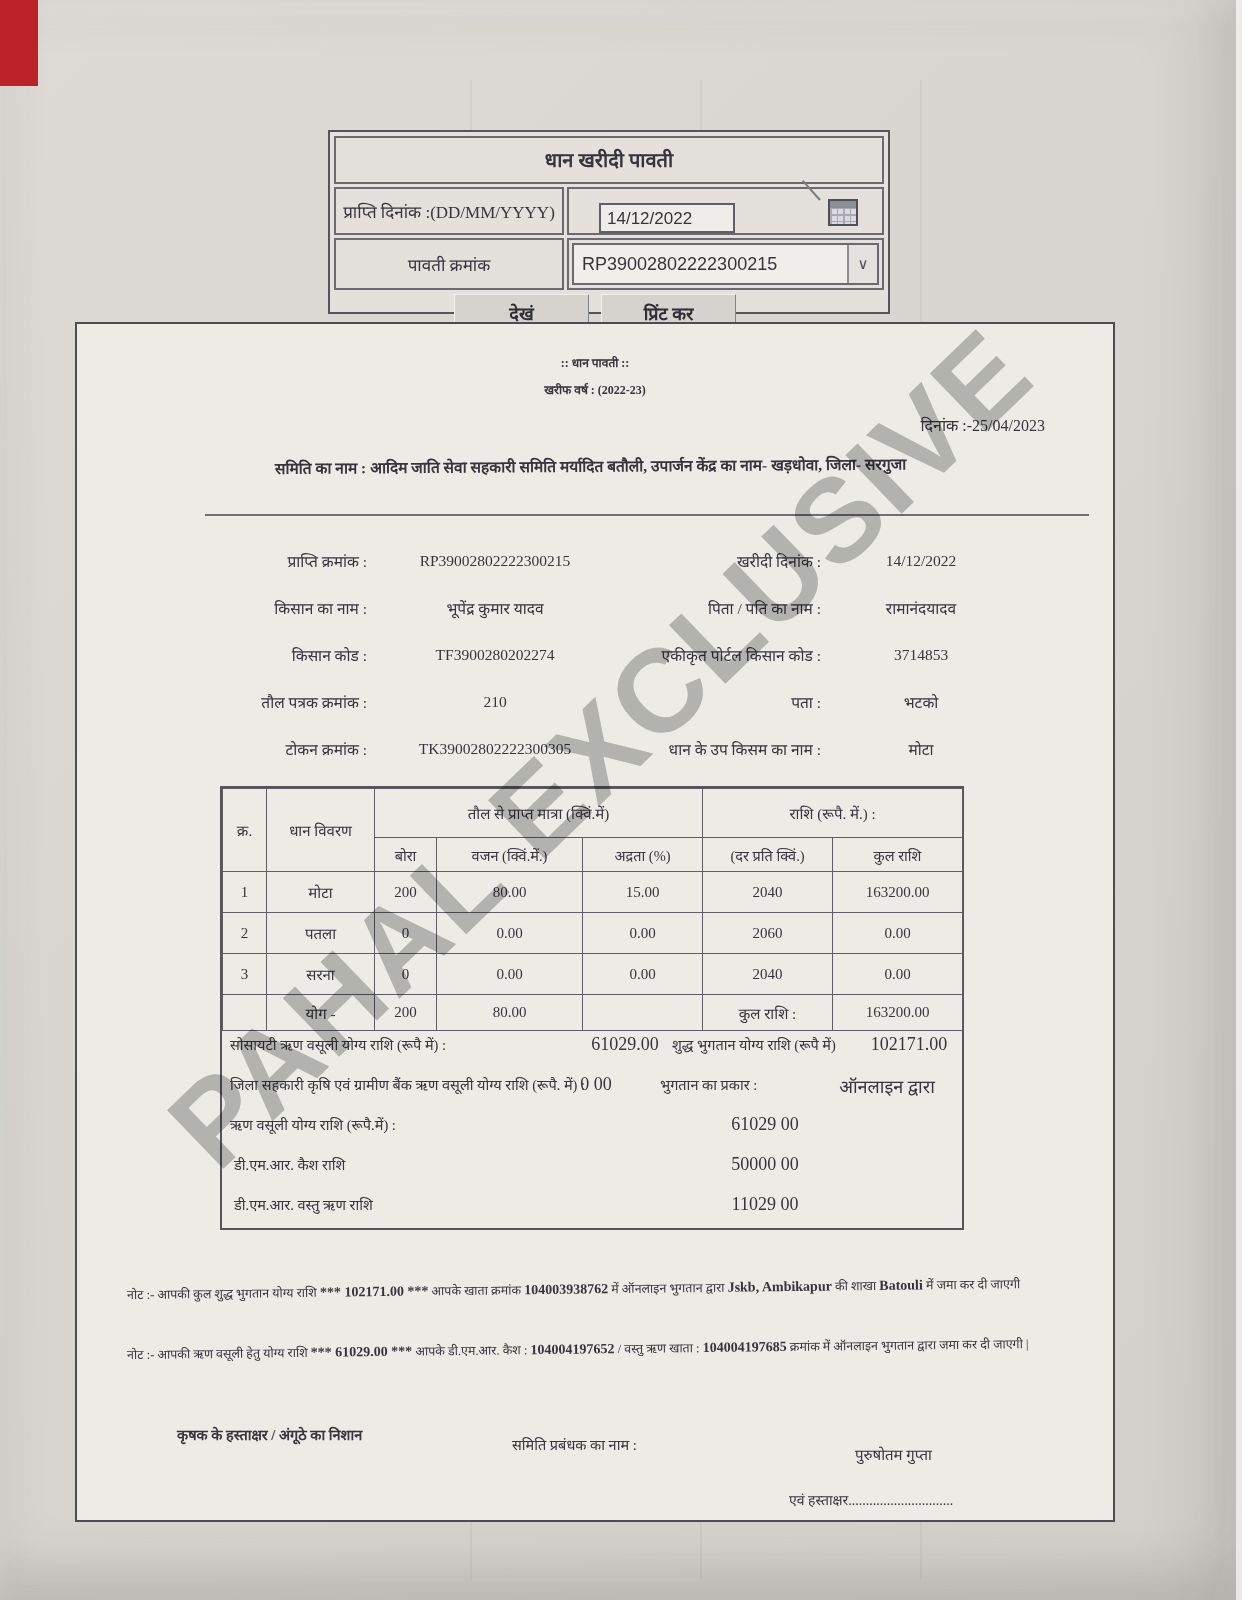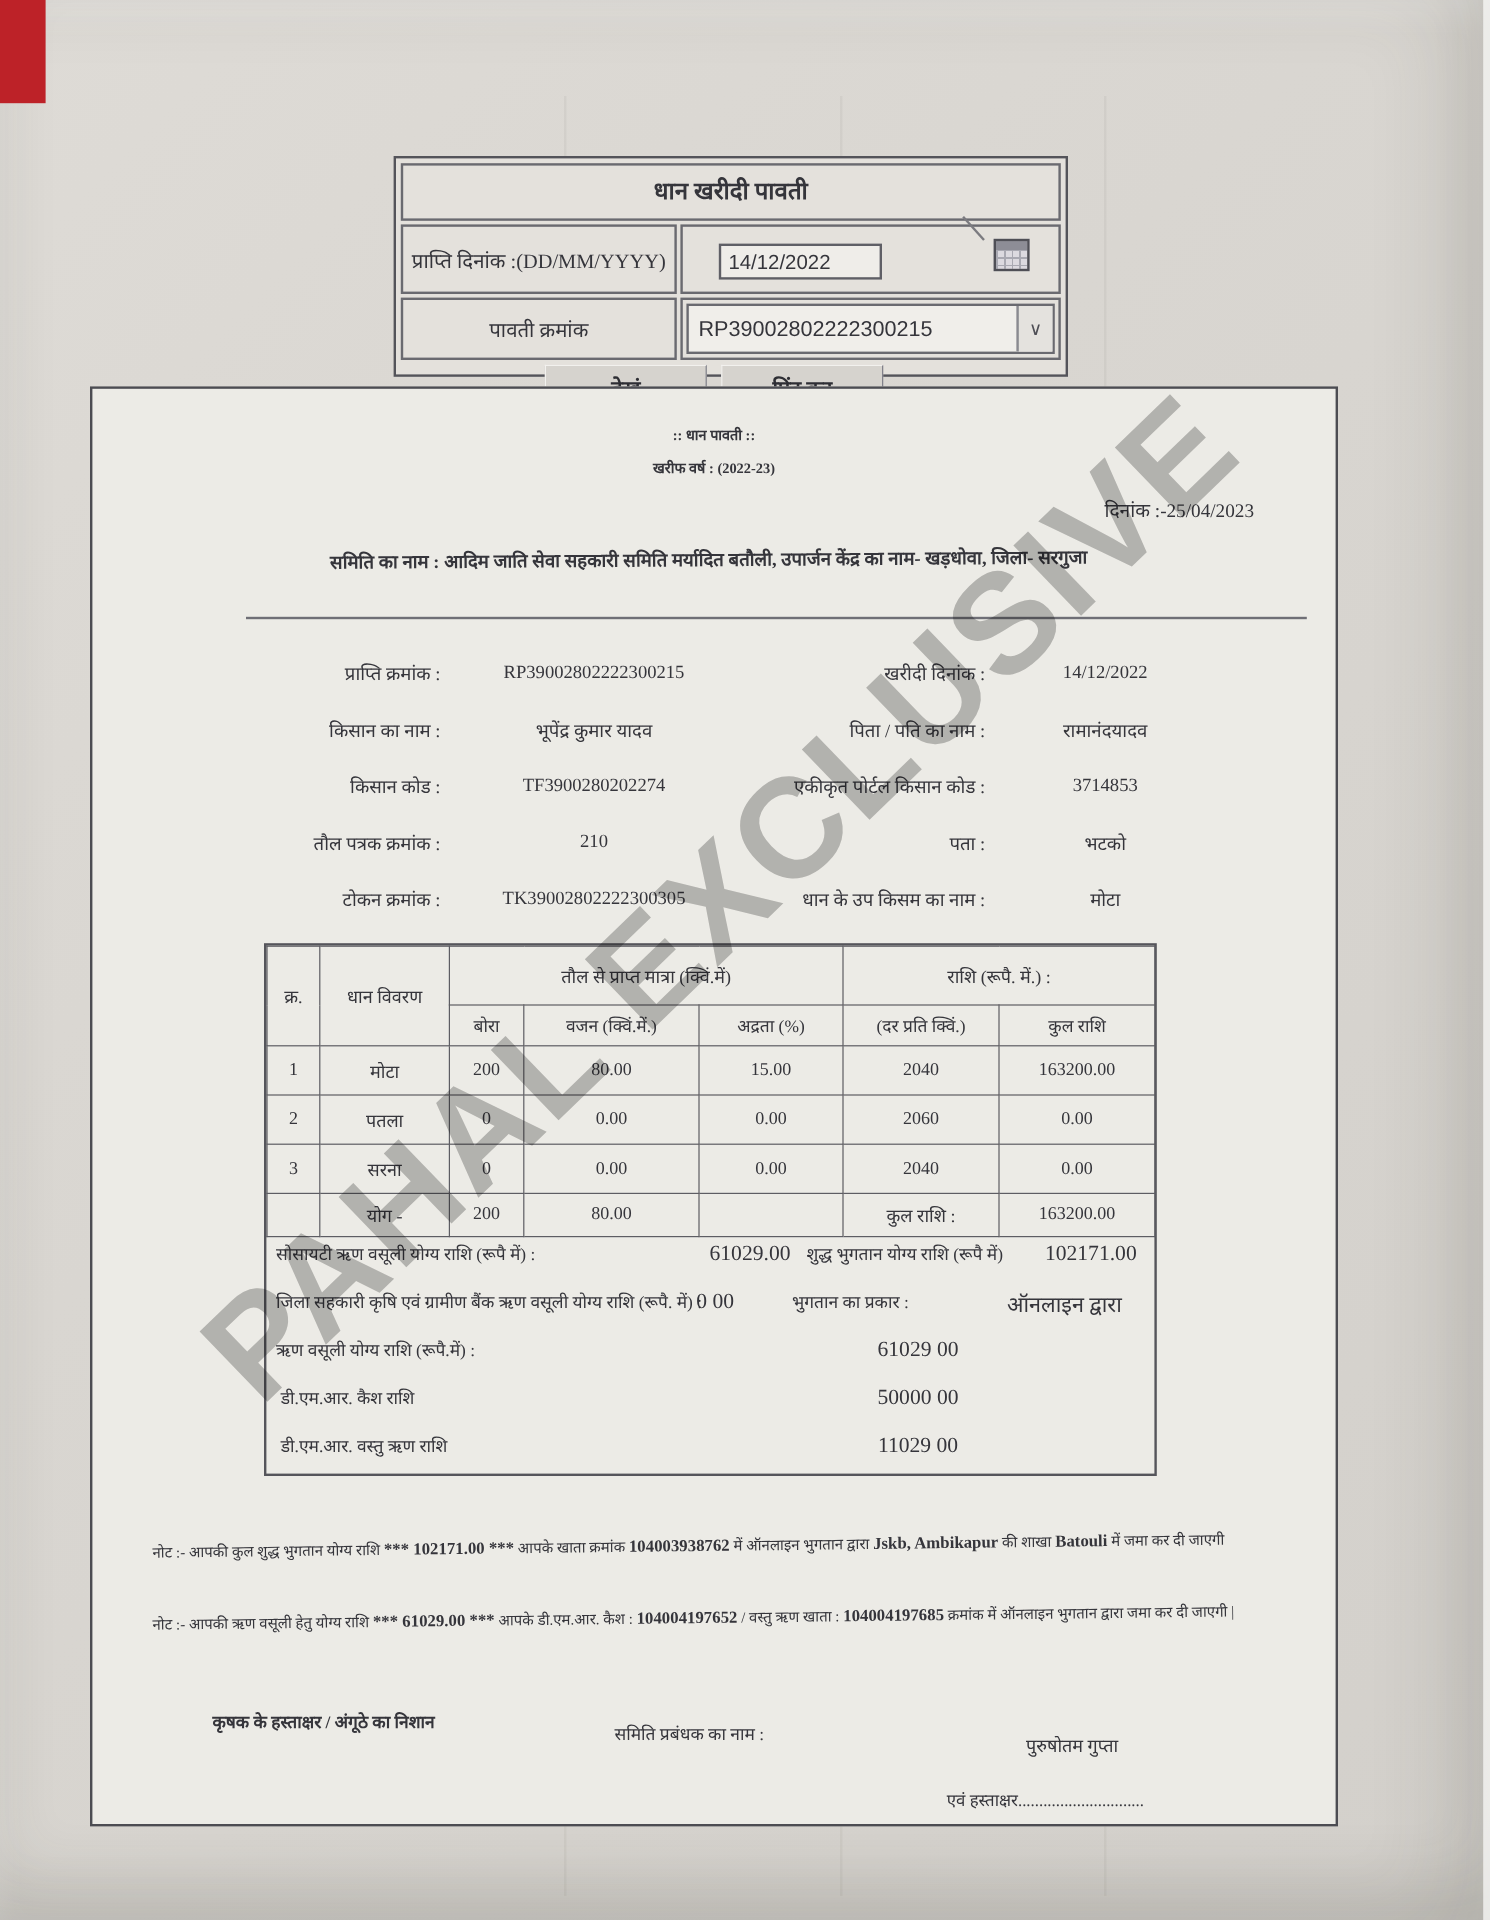--- a/index.html
+++ b/index.html
@@ -10,21 +10,21 @@
   .crease{position:absolute;top:80px;height:1500px;width:2px;background:rgba(100,96,92,.07);}
   .edge-white{position:absolute;right:0;top:0;width:6px;height:100%;background:rgba(250,250,248,.75);}
   .red-corner{position:absolute;left:0;top:0;width:38px;height:86px;background:#bd2228;}
 
   
   .form-panel{position:absolute;left:328px;top:94px;width:562px;height:184px;border:2px solid #54545a;background:#e4e1dc;padding:4px;box-sizing:border-box;margin-top:36px;}
   .f-title{border:2px solid #6a6a70;height:44px;line-height:44px;text-align:center;font-weight:bold;font-size:20px;margin-bottom:3px;}
   .f-row{display:flex;gap:3px;margin-bottom:3px;}
   .f-lab{border:2px solid #6a6a70;width:230px;box-sizing:border-box;display:flex;align-items:center;justify-content:center;font-size:17px;}
   .f-right{border:2px solid #6a6a70;flex:1;position:relative;box-sizing:border-box;}
-  .row-date{height:58px;border-radius:20px;}
+  .row-date{height:48px;border-radius:20px;}
   .row-recno{height:52px;}
   .date-input{position:absolute;left:30px;top:14px;width:136px;height:30px;border:2px solid #5f5f66;background:#efede9;font-family:"Liberation Sans",sans-serif;font-size:17px;line-height:28px;padding-left:6px;box-sizing:border-box;}
   .pen-mark{position:absolute;right:62px;top:10px;width:26px;height:2px;background:#7b7b80;transform:rotate(48deg);transform-origin:right center;}
   .cal-icon{position:absolute;right:24px;top:10px;width:30px;height:27px;border:2px solid #4f4f56;background:
      linear-gradient(#8d8d96 0 7px,transparent 7px),
      repeating-linear-gradient(to right,#a9a9b2 0 1.5px,transparent 1.5px 6.5px),
      repeating-linear-gradient(to bottom,#a9a9b2 0 1.5px,transparent 1.5px 6.5px),#dcdae0;box-sizing:border-box;}
   .select{position:absolute;inset:3px;border:2px solid #6a6a70;background:#f0eeea;display:flex;align-items:center;}
   .select-text{flex:1;padding-left:8px;font-family:"Liberation Sans",sans-serif;font-size:18px;}
   .select-arrow{width:28px;align-self:stretch;border-left:2px solid #8a8a90;display:flex;align-items:center;justify-content:center;color:#4e4e55;font-family:"DejaVu Sans",sans-serif;font-size:15px;background:#e4e2de;}

